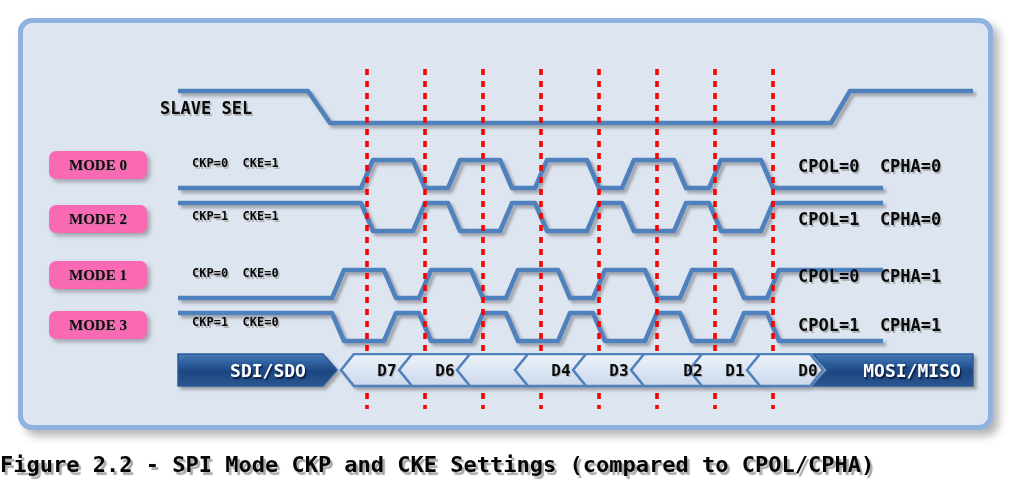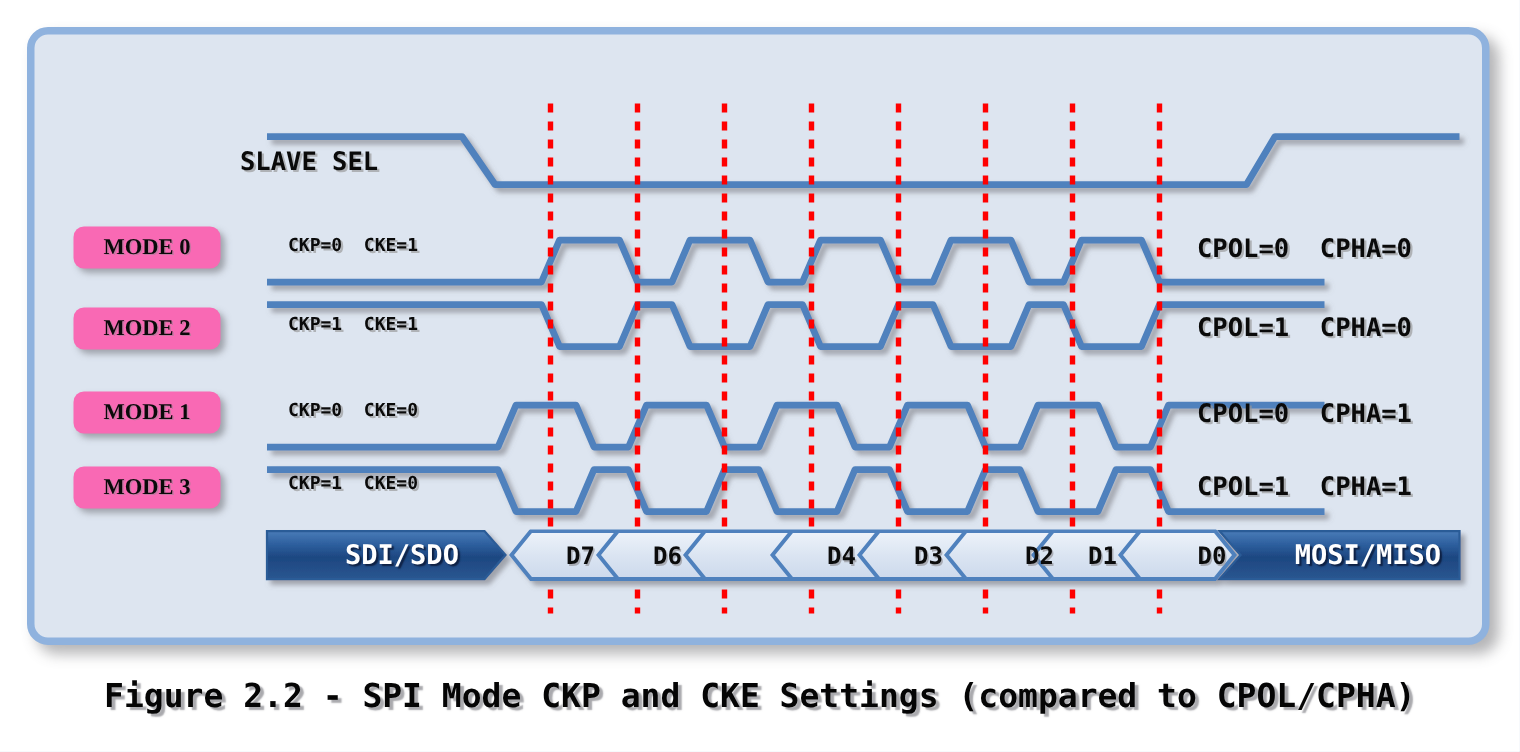--- a/index.html
+++ b/index.html
@@ -124,22 +124,22 @@
     text-shadow: 1px 1px 0 rgba(150,150,155,0.7);
     height: 34px;
     top: 0px;
   }
 
   
   #figure-caption {
     position: absolute;
     left: 0;
     top: 452px;
-    width: 1013px;
-    text-align: center;
+    width: 804px;
+    text-align: right;
     font-family: "DejaVu Sans Mono", "Liberation Mono", monospace;
     font-weight: bold;
     font-size: 22px;
     color: #050505;
     text-shadow: 2.5px 2.5px 1px rgba(140,140,145,0.75);
     white-space: pre;
   }
 </style>
 </head>
 <body>

